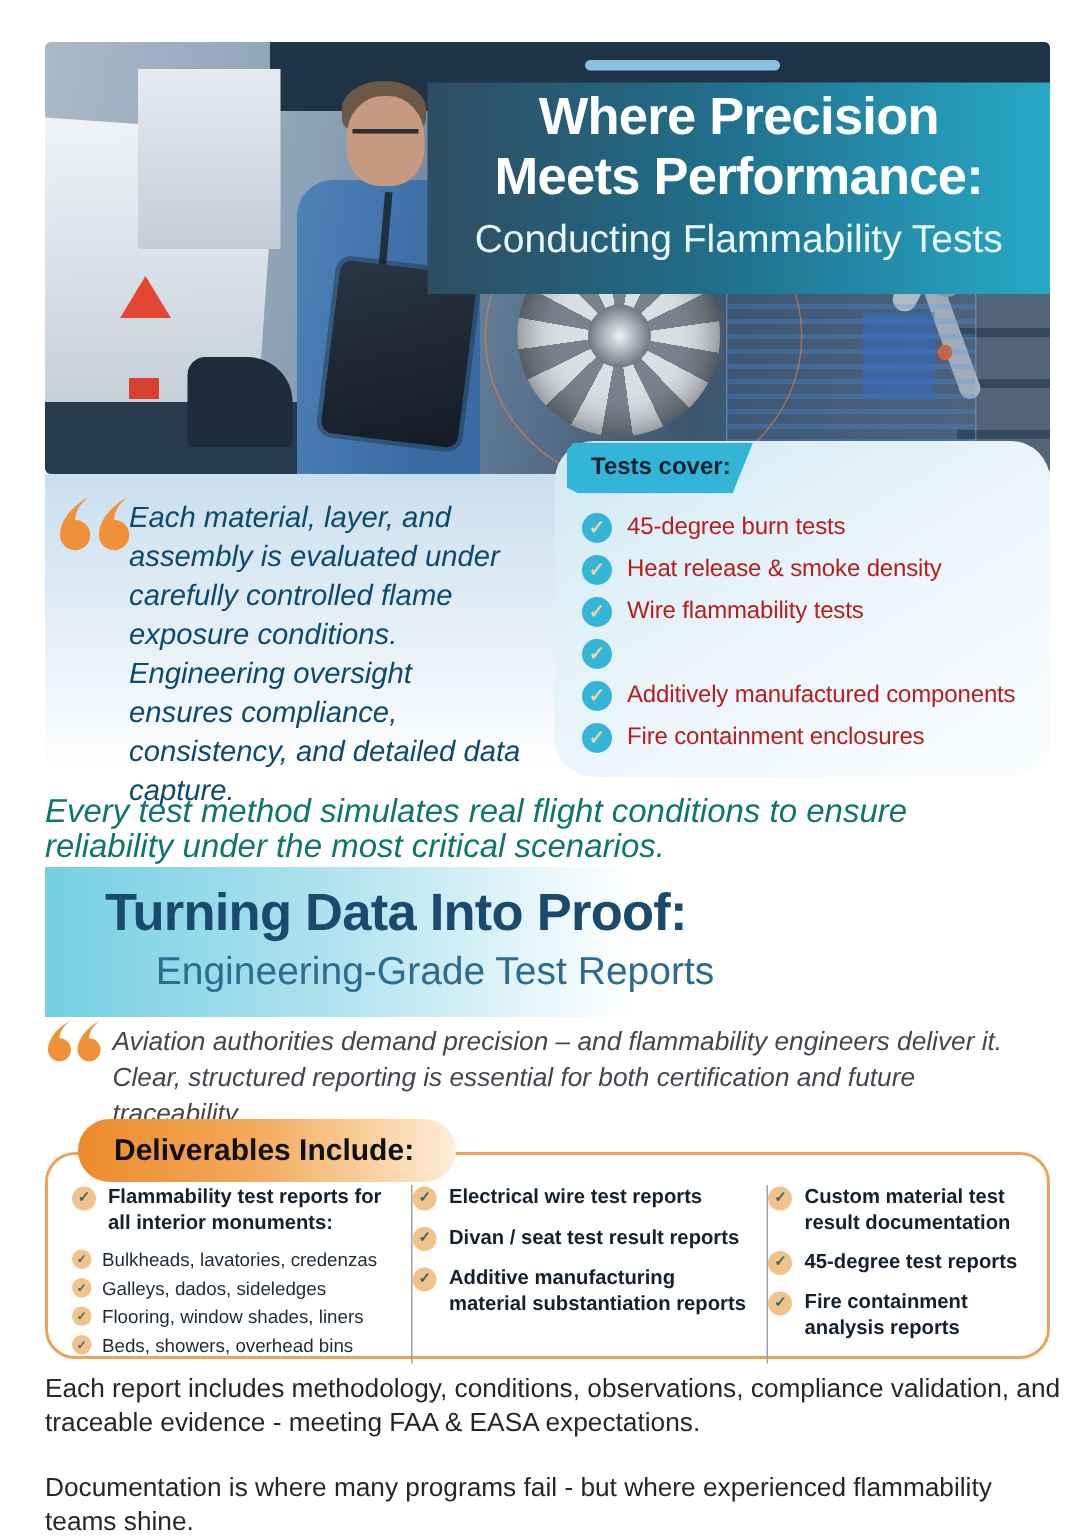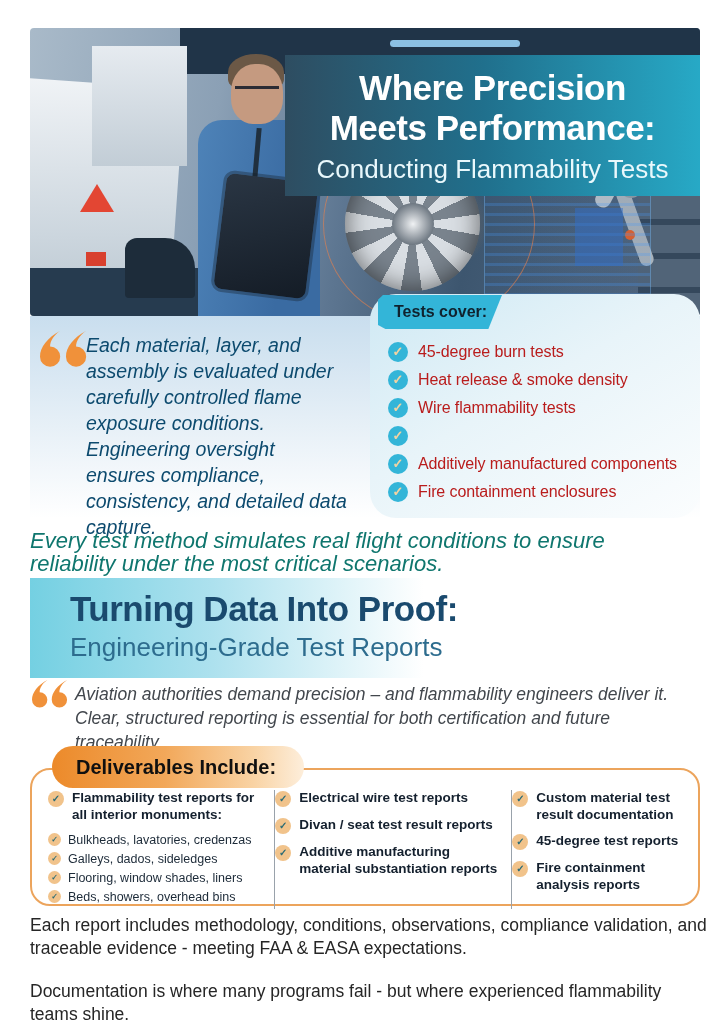--- a/index.html
+++ b/index.html
@@ -33,21 +33,21 @@
             background:repeating-linear-gradient(180deg, rgba(64,140,230,.30) 0 3px, rgba(30,70,130,.06) 3px 10px); }
   .h-holo-b1 { position:absolute; left:470px; top:120px; width:60px; height:40px; background:rgba(70,130,220,.55); }
   .h-holo-b2 { position:absolute; left:545px; top:180px; width:48px; height:58px; background:rgba(50,110,200,.5); }
   .h-arm1 { position:absolute; left:583px; top:92px; width:16px; height:92px; background:#b9c2ca; transform:rotate(28deg); border-radius:8px; }
   .h-arm2 { position:absolute; left:598px; top:158px; width:14px; height:82px; background:#a8b2bb; transform:rotate(-20deg); border-radius:8px; }
   .h-joint { position:absolute; left:590px; top:148px; width:22px; height:22px; border-radius:50%; background:#8f9aa4; }
   .h-dot { position:absolute; left:595px; top:202px; width:10px; height:10px; border-radius:50%; background:#e0622e; }
   .h-shelf { position:absolute; right:0; top:95px; width:62px; height:193px;
              background:repeating-linear-gradient(180deg, #516478 0 28px, #35485c 28px 34px); }
 
-  .title-band { position:absolute; left:255px; top:27px; width:415px; height:141px; text-align:center; padding-top:13px;
+  .title-band { position:absolute; left:255px; top:27px; width:415px; height:141px; text-align:center; padding-top:3px;
                 background:linear-gradient(90deg, var(--band-dark,#2e4d61) 0%, #20708d 48%, var(--band-teal,#27a9c6) 100%); }
   .title-band .t1 { font-size:35px; font-weight:700; color:#ffffff; line-height:40px; letter-spacing:-.5px; }
   .title-band .t2 { font-size:26px; font-weight:300; color:#e9f8fc; line-height:32px; margin-top:5px; }
 
   
   .subhero-band { position:absolute; left:30px; top:316px; width:670px; height:202px;
                   background:linear-gradient(180deg,#c9deee 0%, #e7f0f7 55%, #ffffff 100%); }
 
   
   .tests-panel { position:absolute; left:370px; top:294px; width:330px; height:224px; border-radius:26px;
@@ -66,21 +66,21 @@
   .q1-mark { left:40px; top:330px; }
   .q1-text { position:absolute; left:86px; top:332px; width:262px; font-style:italic; font-size:19.5px; color:#0c4a6e; line-height:26px; }
 
   
   .note1 { position:absolute; left:30px; top:529px; width:628px; font-style:italic; font-size:22px; color:#0f766e; line-height:23px; }
 
   
   .s2-band { position:absolute; left:30px; top:578px; width:480px; height:100px; padding:11px 0 0 40px;
              background:linear-gradient(90deg, var(--accent-cyan-light,#74d0e2) 0%, #ade1ee 38%, rgba(255,255,255,0) 82%); }
   .s2-title { font-size:35px; font-weight:700; color:#1a4a6e; letter-spacing:-.5px; line-height:40px; }
-  .s2-sub { font-size:26px; font-weight:400; color:#2d6c8e; line-height:32px; margin-top:2px; }
+  .s2-sub { font-size:26px; font-weight:400; color:#2d6c8e; line-height:32px; margin-top:2px;text-align:center; }
 
   
   .q2-mark { left:32px; top:680px; }
   .q2-text { position:absolute; left:75px; top:682px; width:614px; font-style:italic; font-size:17.5px; color:#42474d; line-height:24px; }
 
   
   .deliv-box { position:absolute; left:30px; top:768px; width:670px; height:138px; border:2px solid var(--accent-orange-border,#eca45c); border-radius:20px; background:#fff; }
   .deliv-pill { position:absolute; left:52px; top:746px; height:42px; padding:0 28px 0 24px; border-radius:21px;
                 background:linear-gradient(90deg, var(--accent-orange,#ec8a2a) 0%, #f2a85a 45%, #f9d3a4 80%, #fdeedb 100%);
                 font-size:20px; font-weight:700; color:#101010; line-height:42px; z-index:3; }

